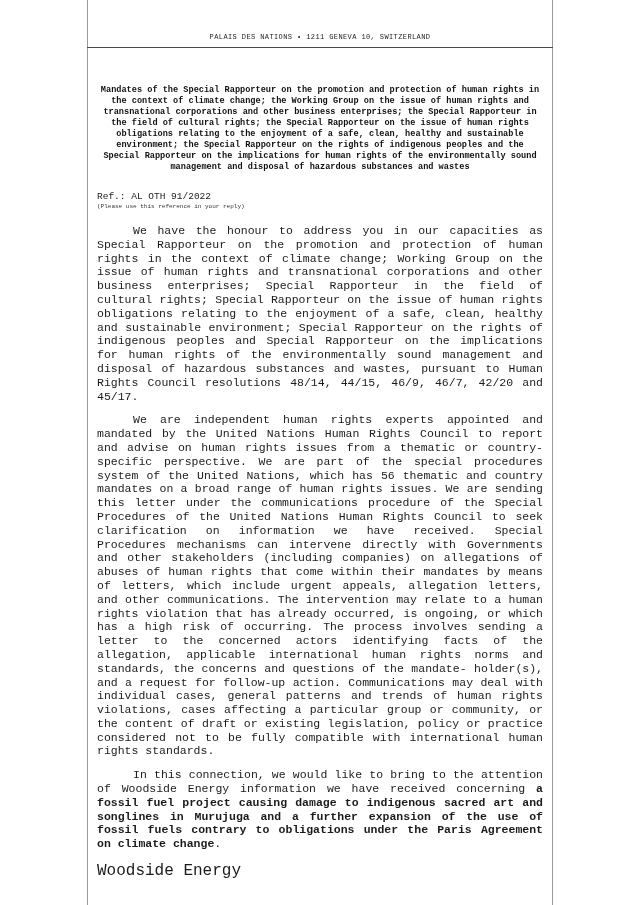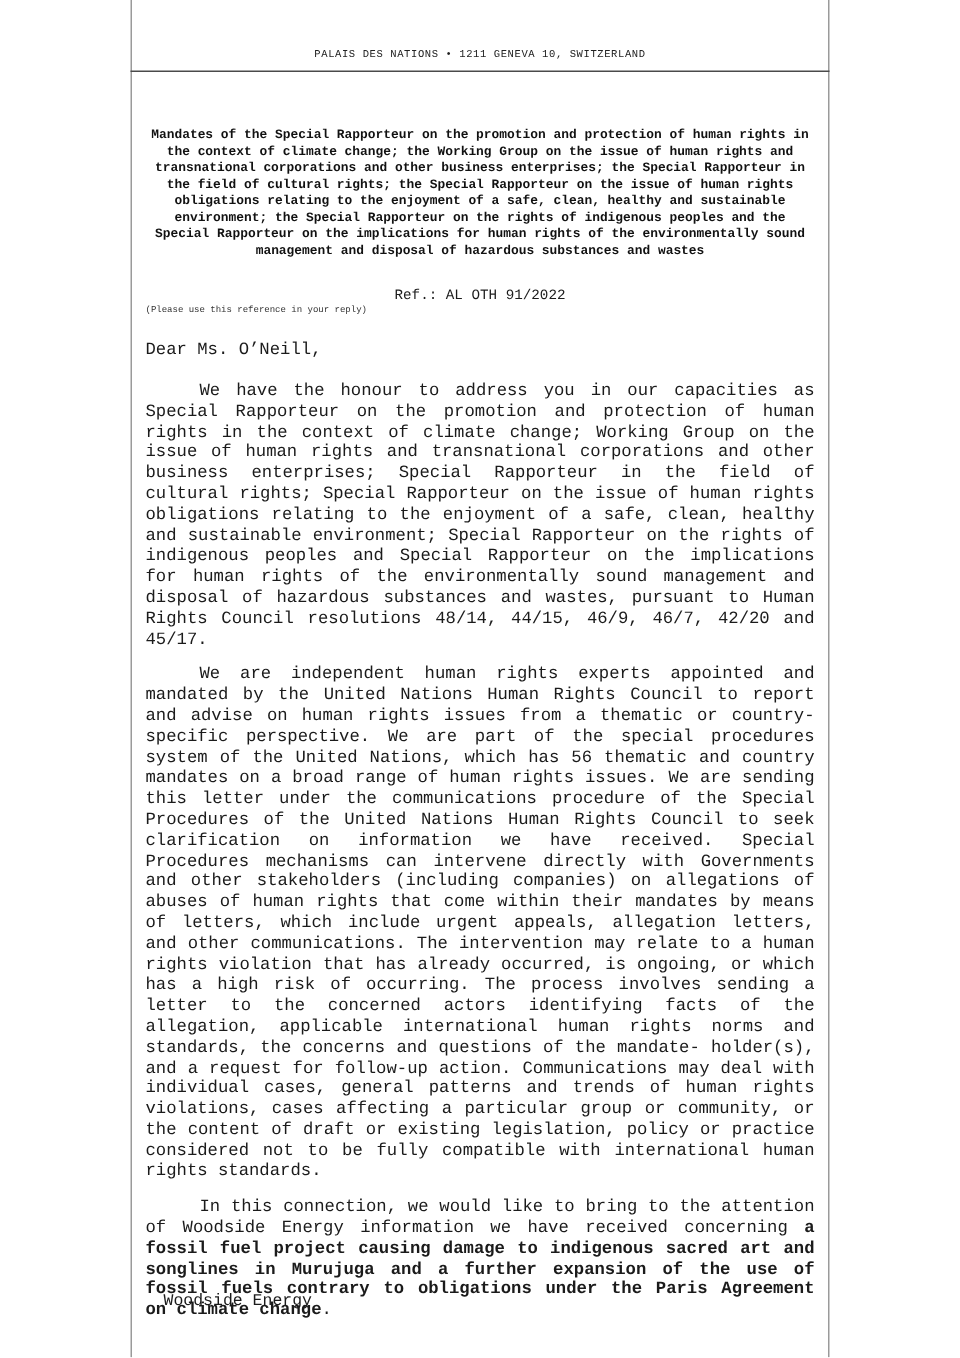--- a/index.html
+++ b/index.html
@@ -52,21 +52,20 @@
     font-weight: bold;
     text-align: center;
     line-height: 1.28;
     color: #111;
   }
   .ref-block {
     margin-top: 18px;
   }
   .ref-number {
     font-size: 9.5px;
-    text-align: center;
   }
   .ref-note {
     font-size: 6px;
     margin-top: 1px;
     color: #333;
   }
   .letter-date {
     margin-top: 13px;
     text-align: right;
     font-size: 11.5px;
@@ -81,23 +80,23 @@
     line-height: 1.2;
     text-align: justify;
     text-indent: 36px;
   }
   .body-paragraph.tight { margin-top: 14px; }
   .bold-inline {
     font-weight: bold;
   }
   .footer-recipient {
     position: absolute;
-    left: 109px;
+    left: 97px;
     top: 862px;
-    font-size: 11px;
+    font-size: 16px;
   }
 </style>
 </head>
 <body>
 
 <div class="page">
 
   <div class="side-border left"></div>
   <div class="side-border right"></div>
   <div class="letterhead-rule"></div>
@@ -107,21 +106,20 @@
     <div class="letterhead-text">PALAIS DES NATIONS • 1211 GENEVA 10, SWITZERLAND</div>
 
     <div class="mandates">Mandates of the Special Rapporteur on the promotion and protection of human rights in the context of climate change; the Working Group on the issue of human rights and transnational corporations and other business enterprises; the Special Rapporteur in the field of cultural rights; the Special Rapporteur on the issue of human rights obligations relating to the enjoyment of a safe, clean, healthy and sustainable environment; the Special Rapporteur on the rights of indigenous peoples and the Special Rapporteur on the implications for human rights of the environmentally sound management and disposal of hazardous substances and wastes</div>
 
     <div class="ref-block">
       <div class="ref-number">Ref.: AL OTH 91/2022</div>
       <div class="ref-note">(Please use this reference in your reply)</div>
     </div>
 
 
-    <div class="salutation">Dear Ms. O’Neill,</div>
 
     <p class="body-paragraph tight">We have the honour to address you in our capacities as Special Rapporteur on the promotion and protection of human rights in the context of climate change; Working Group on the issue of human rights and transnational corporations and other business enterprises; Special Rapporteur in the field of cultural rights; Special Rapporteur on the issue of human rights obligations relating to the enjoyment of a safe, clean, healthy and sustainable environment; Special Rapporteur on the rights of indigenous peoples and Special Rapporteur on the implications for human rights of the environmentally sound management and disposal of hazardous substances and wastes, pursuant to Human Rights Council resolutions 48/14, 44/15, 46/9, 46/7, 42/20 and 45/17.</p>
 
     <p class="body-paragraph">We are independent human rights experts appointed and mandated by the United Nations Human Rights Council to report and advise on human rights issues from a thematic or country-specific perspective. We are part of the special procedures system of the United Nations, which has 56 thematic and country mandates on a broad range of human rights issues. We are sending this letter under the communications procedure of the Special Procedures of the United Nations Human Rights Council to seek clarification on information we have received. Special Procedures mechanisms can intervene directly with Governments and other stakeholders (including companies) on allegations of abuses of human rights that come within their mandates by means of letters, which include urgent appeals, allegation letters, and other communications. The intervention may relate to a human rights violation that has already occurred, is ongoing, or which has a high risk of occurring. The process involves sending a letter to the concerned actors identifying facts of the allegation, applicable international human rights norms and standards, the concerns and questions of the mandate- holder(s), and a request for follow-up action. Communications may deal with individual cases, general patterns and trends of human rights violations, cases affecting a particular group or community, or the content of draft or existing legislation, policy or practice considered not to be fully compatible with international human rights standards.</p>
 
     <p class="body-paragraph"><span>In this connection, we would like to bring to the attention of Woodside Energy information we have received concerning </span><span class="bold-inline">a fossil fuel project causing damage to indigenous sacred art and songlines in Murujuga and a further expansion of the use of fossil fuels contrary to obligations under the Paris Agreement on climate change</span><span>.</span></p>
 
   </div>
 
   <div class="footer-recipient">Woodside Energy</div>

